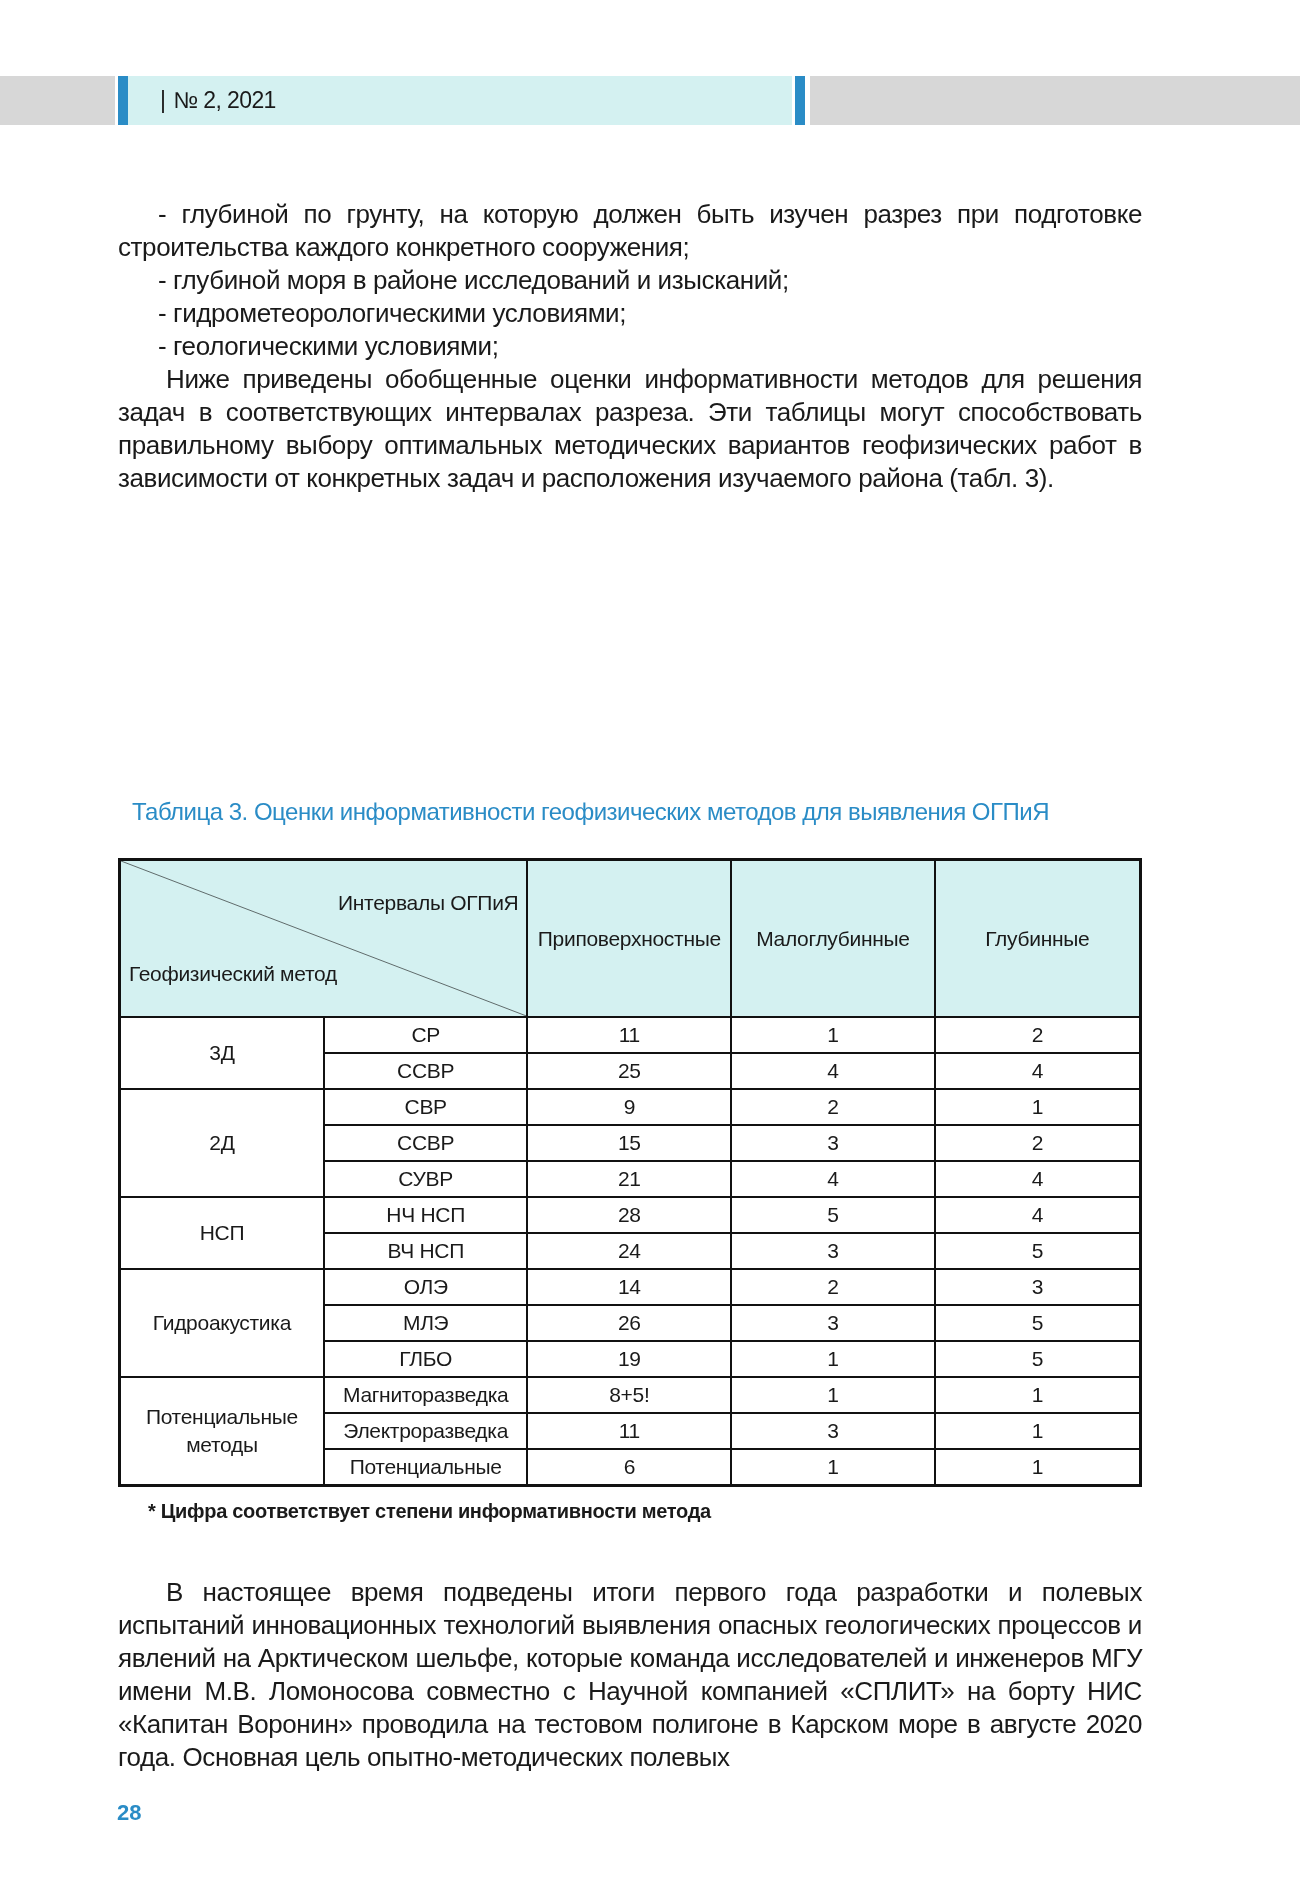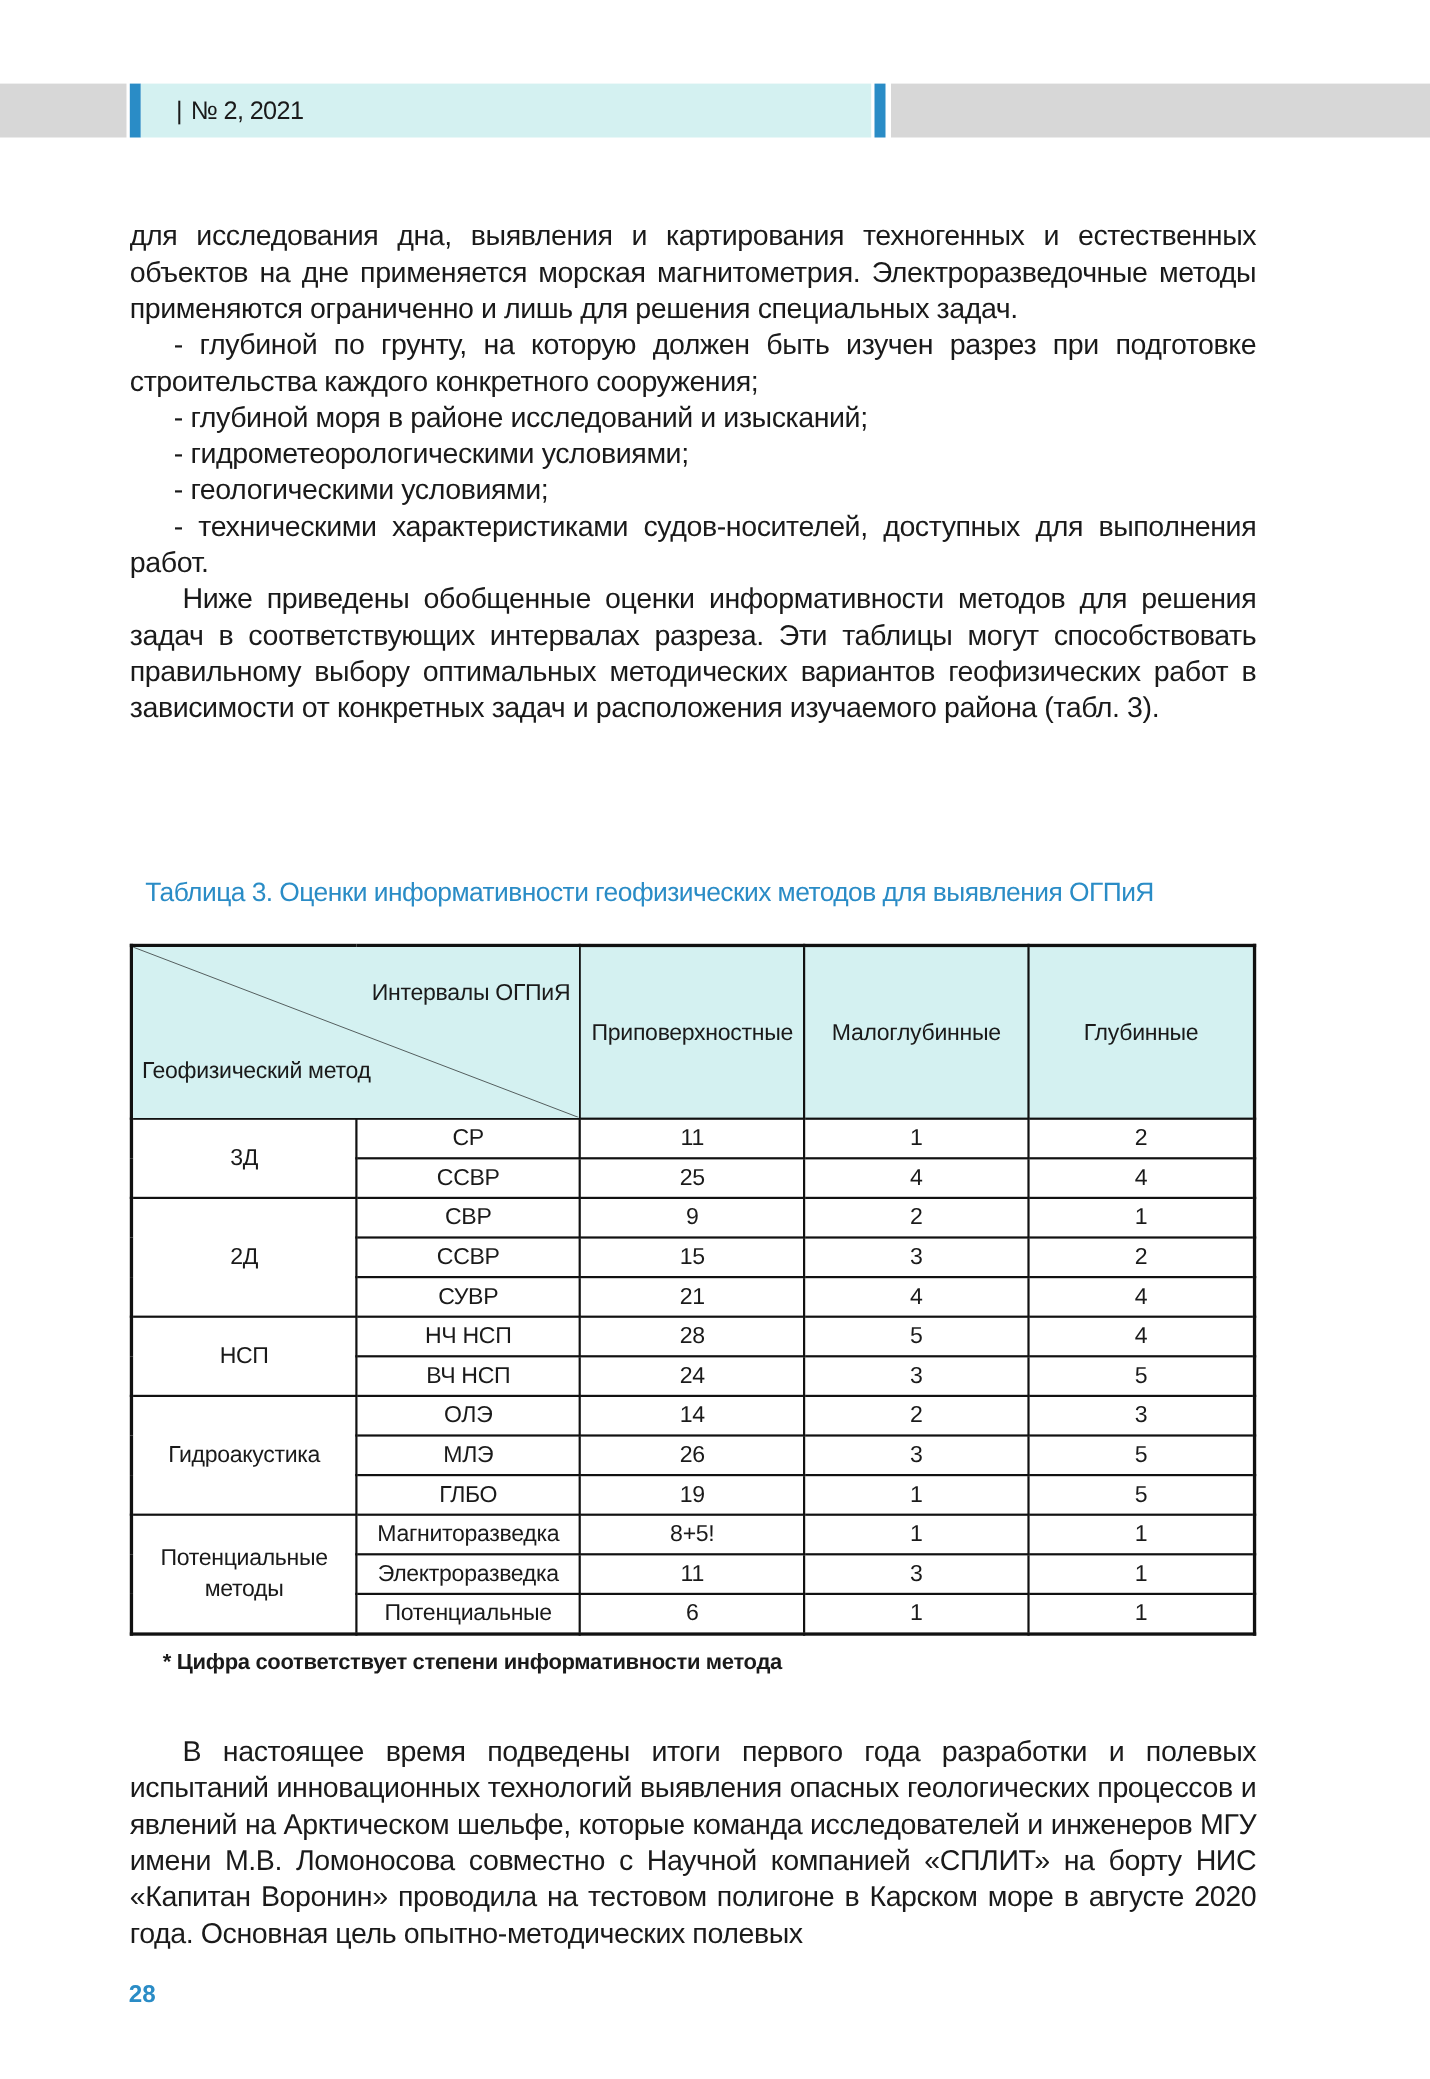--- a/index.html
+++ b/index.html
@@ -65,26 +65,24 @@
 <div class="band-left"></div>
 <div class="accent a1"></div>
 <div class="running-head">
   <span class="sep">|</span>
   <span>№ 2, 2021</span>
 </div>
 <div class="accent a2"></div>
 <div class="band-right"></div>
 
 <div class="text block1">
-  <p>для исследования дна, выявления и картирования техногенных и естественных объектов на дне применяется морская магнитометрия. Электроразведочные методы применяются ограниченно и лишь для решения специальных задач.</p>
   <p class="dash">- глубиной по грунту, на которую должен быть изучен разрез при подготовке строительства каждого конкретного сооружения;</p>
   <p class="dash">- глубиной моря в районе исследований и изысканий;</p>
   <p class="dash">- гидрометеорологическими условиями;</p>
   <p class="dash">- геологическими условиями;</p>
-  <p class="dash">- техническими характеристиками судов-носителей, доступных для выполнения работ.</p>
   <p class="indent">Ниже приведены обобщенные оценки информативности методов для решения задач в соответствующих интервалах разреза. Эти таблицы могут способствовать правильному выбору оптимальных методических вариантов геофизических работ в зависимости от конкретных задач и расположения изучаемого района (табл. 3).</p>
 </div>
 
 <div class="caption">Таблица 3. Оценки информативности геофизических методов для выявления ОГПиЯ</div>
 
 <table class="grid">
   <colgroup>
     <col style="width:205px">
       <col style="width:204px">
       <col style="width:204px">

